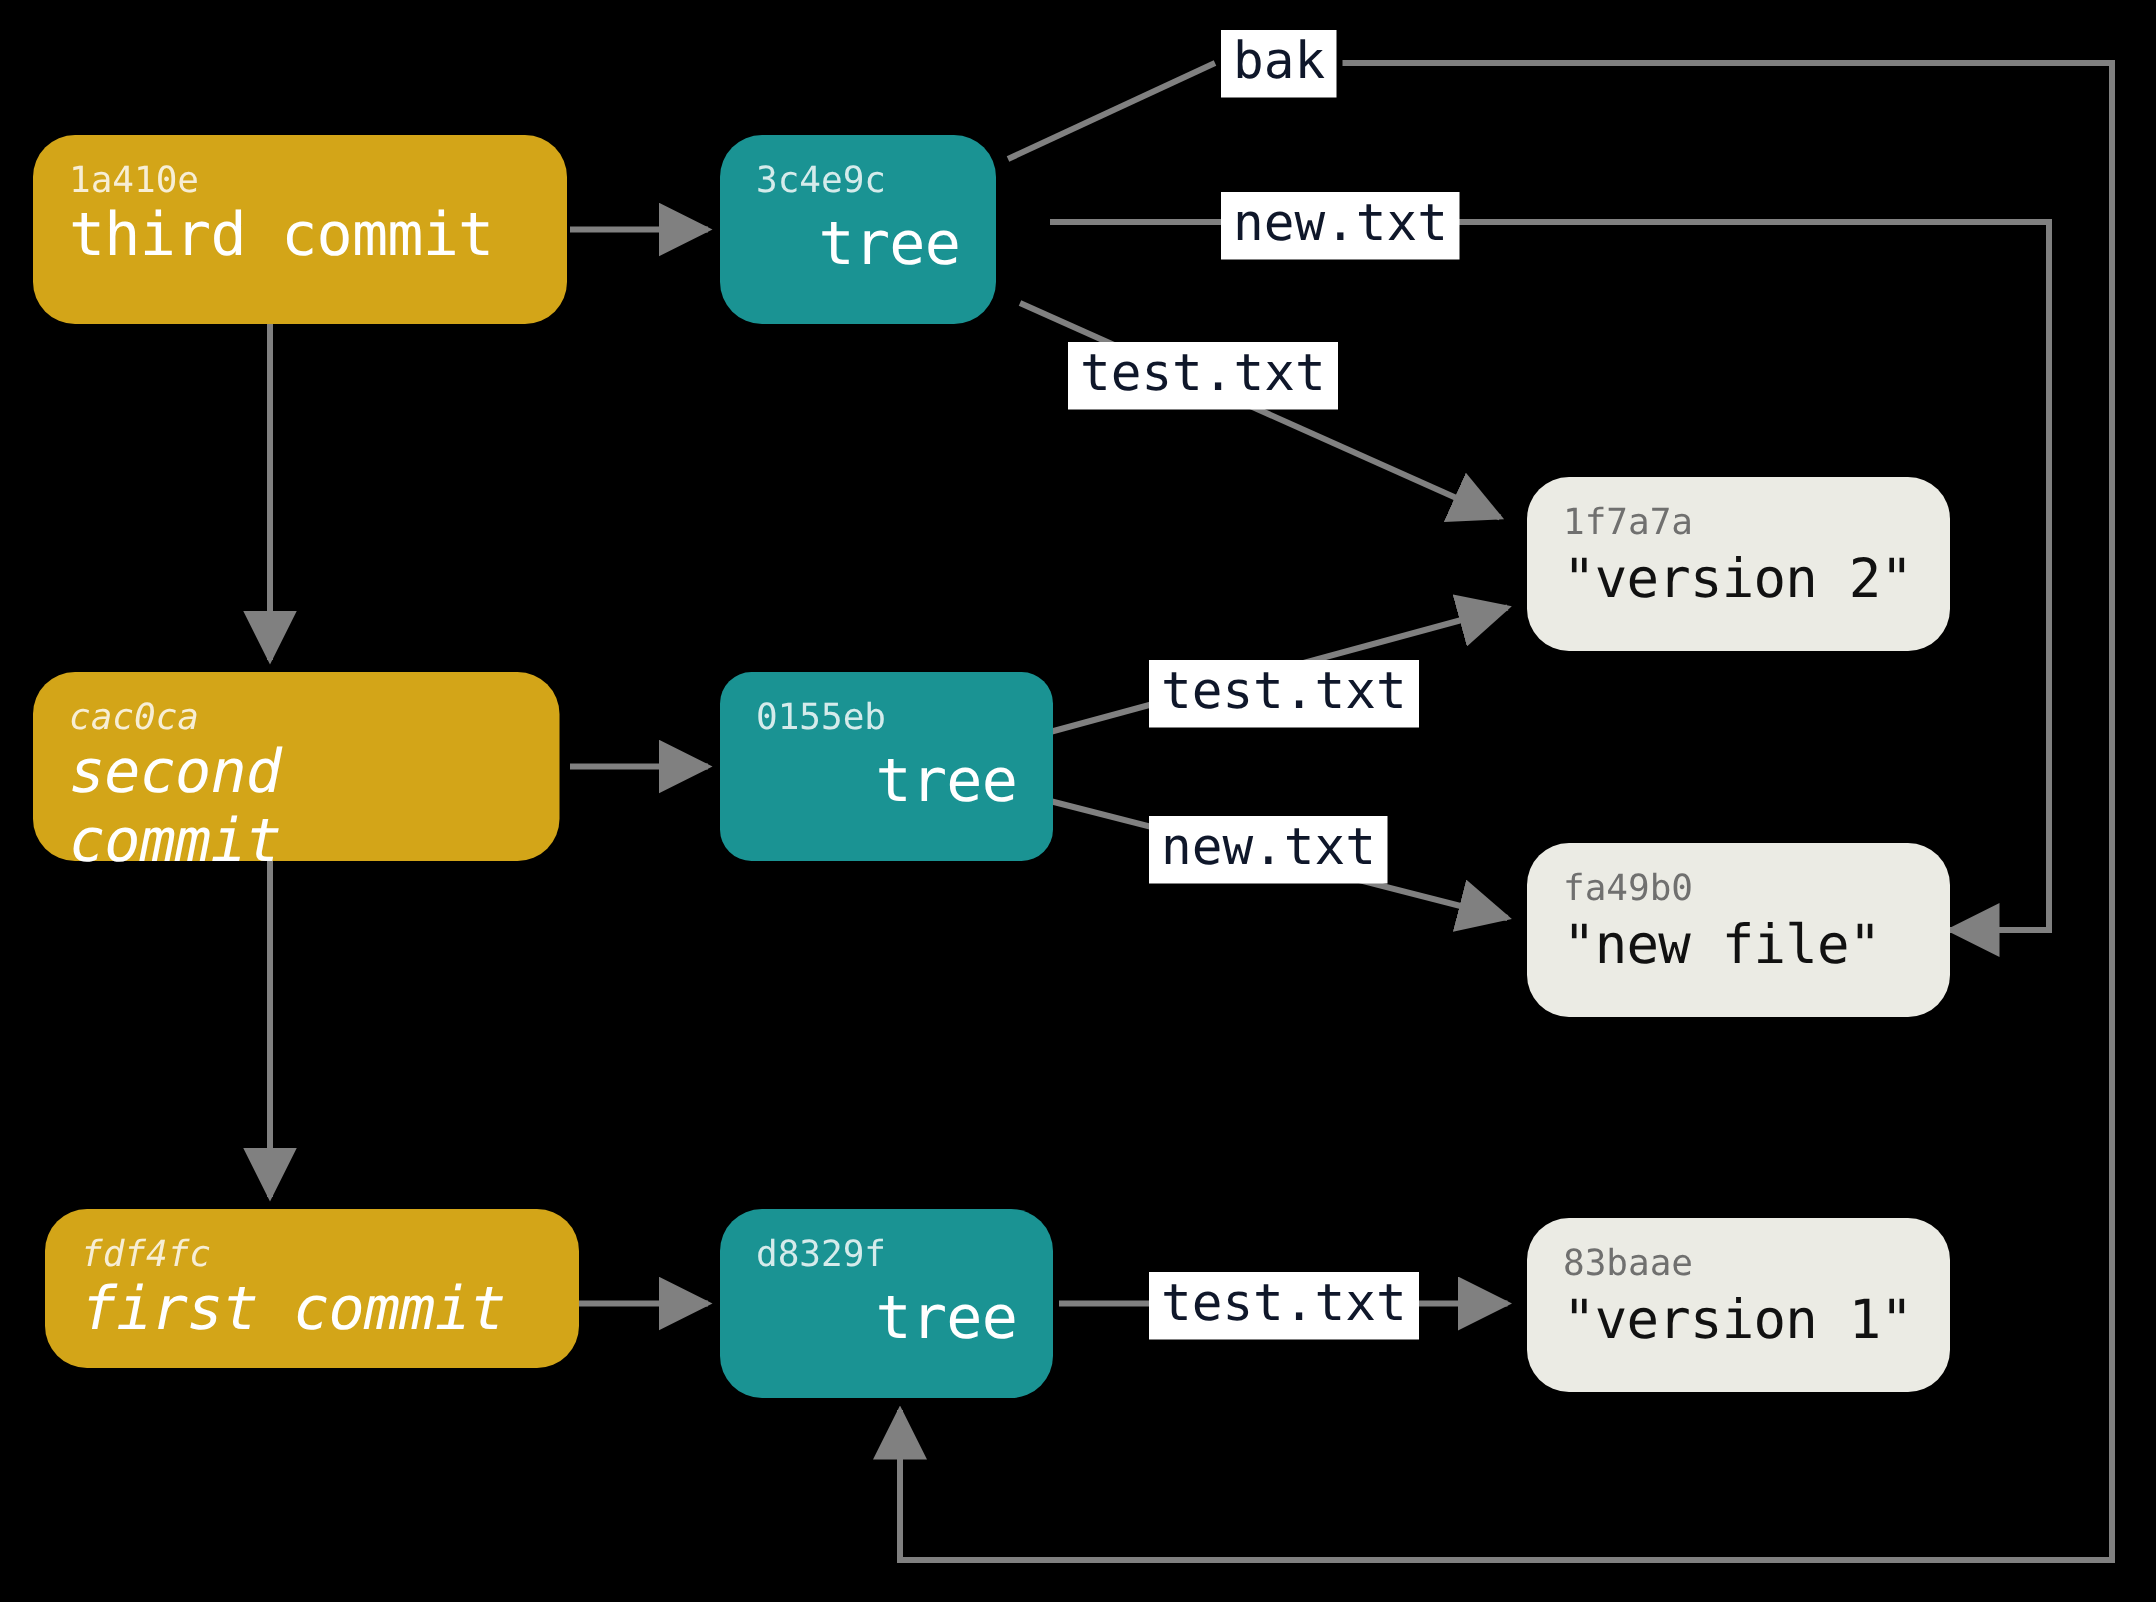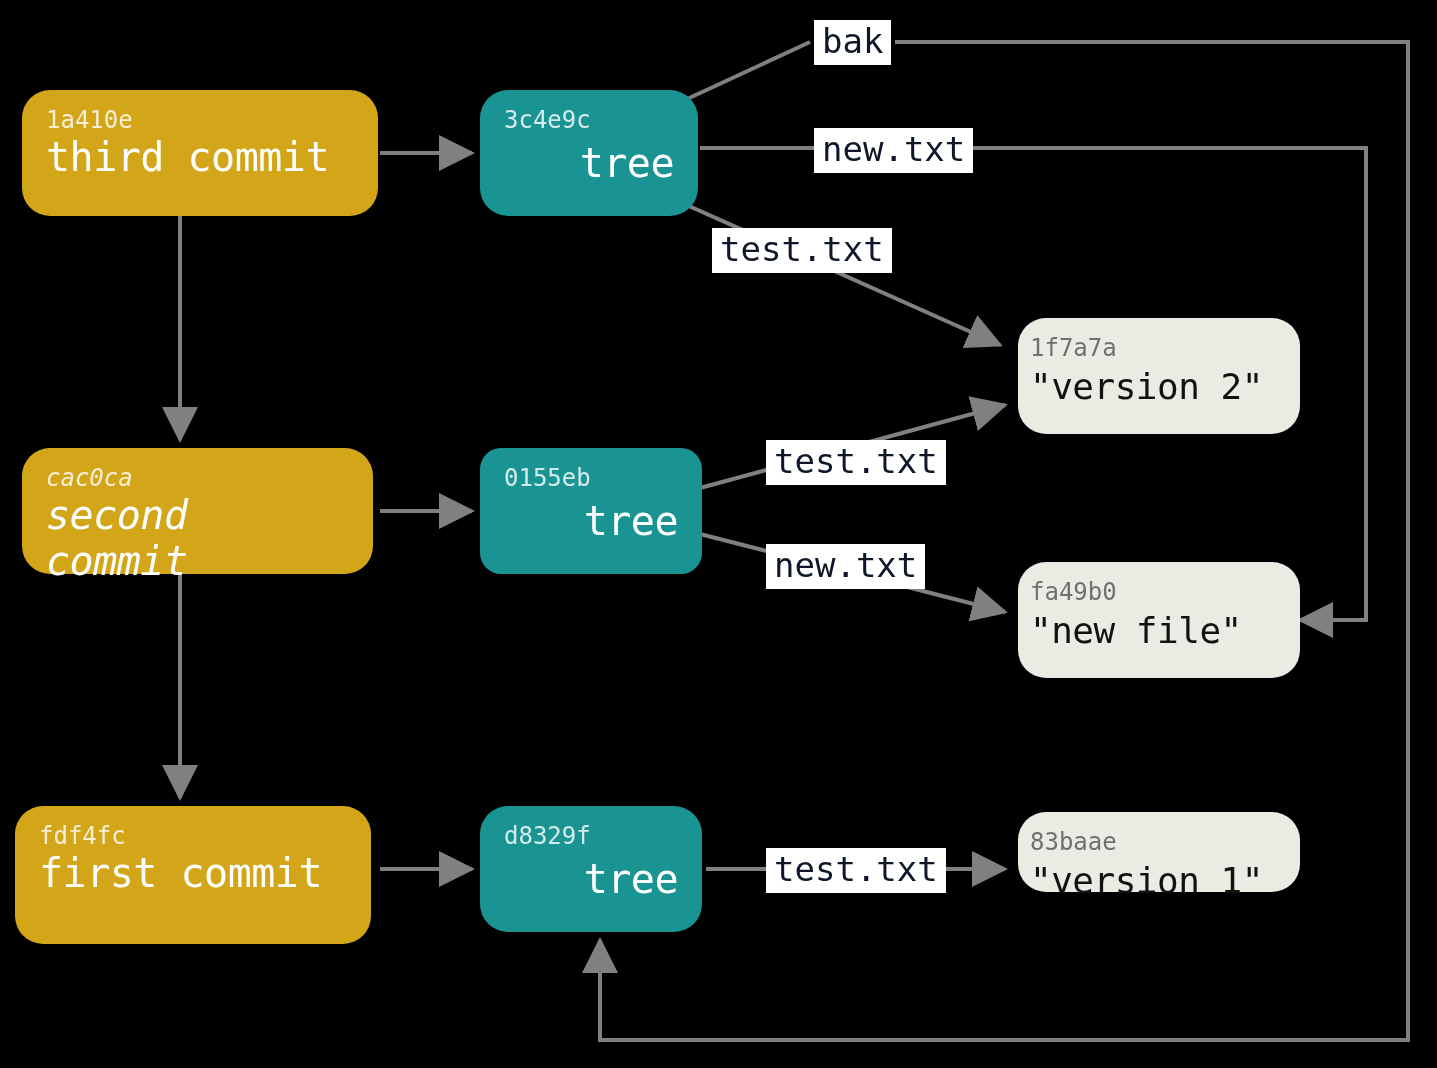--- a/index.html
+++ b/index.html
@@ -33,21 +33,20 @@
     background: #d3a518;
     color: #fff;
   }
   .tree {
     background: #1a9393;
     color: #fff;
   }
   .blob {
     background: #ebebe4;
     color: #111;
-    padding-left: 12px;
   }
   .hash {
     font-size: 24px;
     opacity: 0.92;
     font-weight: 400;
   }
   .commit .hash, .tree .hash { color: #ffffff; opacity: 0.82; }
   .blob .hash { color: #666; font-size: 24px; }
   .label-main {
     font-size: 40px;
@@ -114,26 +113,26 @@
   <div class="node commit" style="left:22px; top:90px; width:356px; height:126px;">
     <div class="hash">1a410e</div>
     <div class="label-main">third commit</div>
   </div>
 
   <div class="node commit" style="left:22px; top:448px; width:351px; height:126px;font-style:italic;">
     <div class="hash">cac0ca</div>
     <div class="label-main">second commit</div>
   </div>
 
-  <div class="node commit" style="left:15px; top:806px; width:356px; height:138px;">
+  <div class="node commit" style="left:30px; top:806px; width:356px; height:106px;font-style:italic;">
     <div class="hash">fdf4fc</div>
     <div class="label-main">first commit</div>
   </div>
 
-  <div class="node tree" style="left:480px; top:90px; width:218px; height:126px;">
+  <div class="node tree" style="left:480px; top:90px; width:184px; height:126px;">
     <div class="hash">3c4e9c</div>
     <div class="label-main">tree</div>
   </div>
 
   <div class="node tree" style="left:480px; top:448px; width:222px; height:126px;border-radius:21px;">
     <div class="hash">0155eb</div>
     <div class="label-main">tree</div>
   </div>
 
   <div class="node tree" style="left:480px; top:806px; width:222px; height:126px;">
@@ -144,21 +143,21 @@
   <div class="node blob" style="left:1018px; top:318px; width:282px; height:116px;">
     <div class="hash">1f7a7a</div>
     <div class="label-main">"version 2"</div>
   </div>
 
   <div class="node blob" style="left:1018px; top:562px; width:282px; height:116px;">
     <div class="hash">fa49b0</div>
     <div class="label-main">"new file"</div>
   </div>
 
-  <div class="node blob" style="left:1018px; top:812px; width:282px; height:80px;">
+  <div class="node blob" style="left:1018px; top:812px; width:282px; height:116px;">
     <div class="hash">83baae</div>
     <div class="label-main">"version 1"</div>
   </div>
 
   <div class="filetag" style="left:814px; top:20px;">bak</div>
 
   <div class="filetag" style="left:814px; top:128px;">new.txt</div>
 
   <div class="filetag" style="left:712px; top:228px;">test.txt</div>
 

